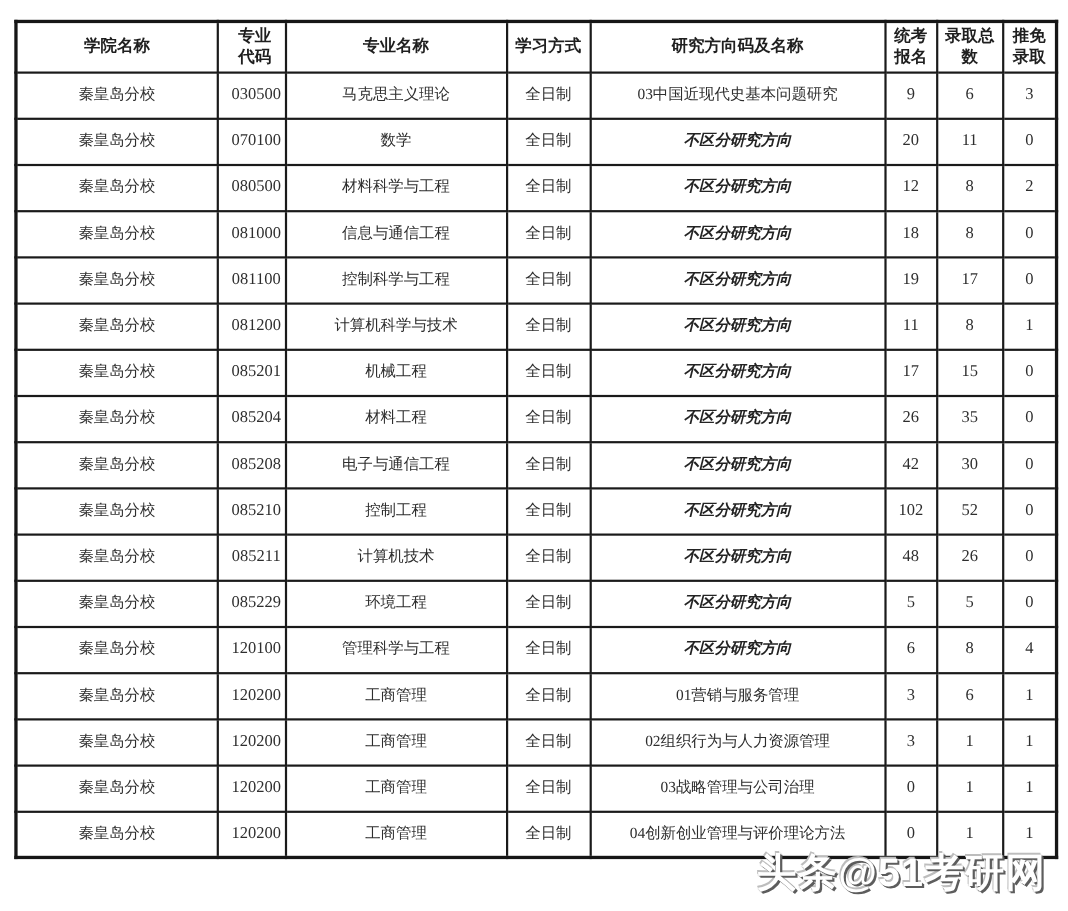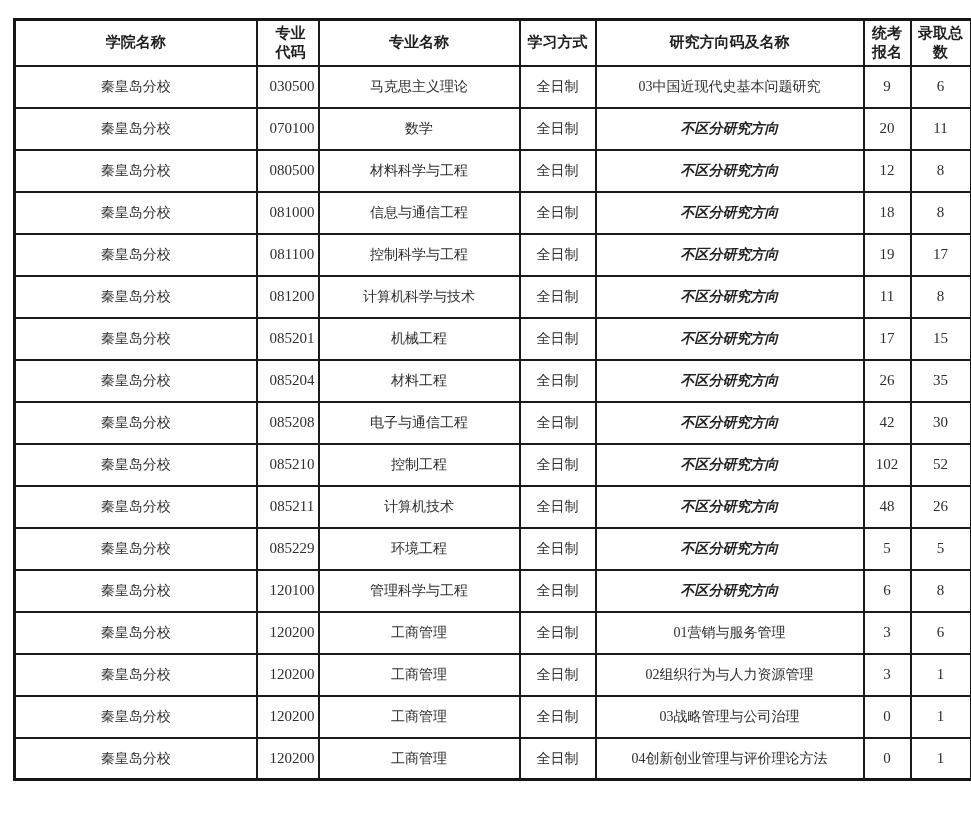--- a/index.html
+++ b/index.html
@@ -46,21 +46,21 @@
     font-size: 14px;
     line-height: 1.25;
     padding: 2px 3px;
   }
   td.num {
     font-size: 15px;
     font-family: "Liberation Serif", "DejaVu Serif", serif;
   }
   td.bold { font-weight: bold; color: #232323; font-style: italic; }
   
-  .col-college  { width: 242px; }
+  .col-college  { width: 183px; }
   .col-code     { width: 62px; padding-left: 12px;  }
   .col-major    { width: 201px; }
   .col-mode     { width: 76px; font-family: Liberation Serif, serif;  }
   .col-direction{ width: 268px; }
   .col-applied  { width: 47px;  }
   .col-admitted { width: 60px;  }
   .col-exempt   { width: 49px;  }
   
   .watermark {
     position: absolute;
@@ -266,14 +266,15 @@
           <td class="col-major">工商管理</td>
           <td class="col-mode">全日制</td>
           <td class="col-direction">04创新创业管理与评价理论方法</td>
           <td class="col-applied num">0</td>
           <td class="col-admitted num">1</td>
           <td class="col-exempt num">1</td>
         </tr>
       </tbody>
   </table>
 
+  <div class="watermark">头条@51考研网</div>
 
 </div>
 
 </body></html>

